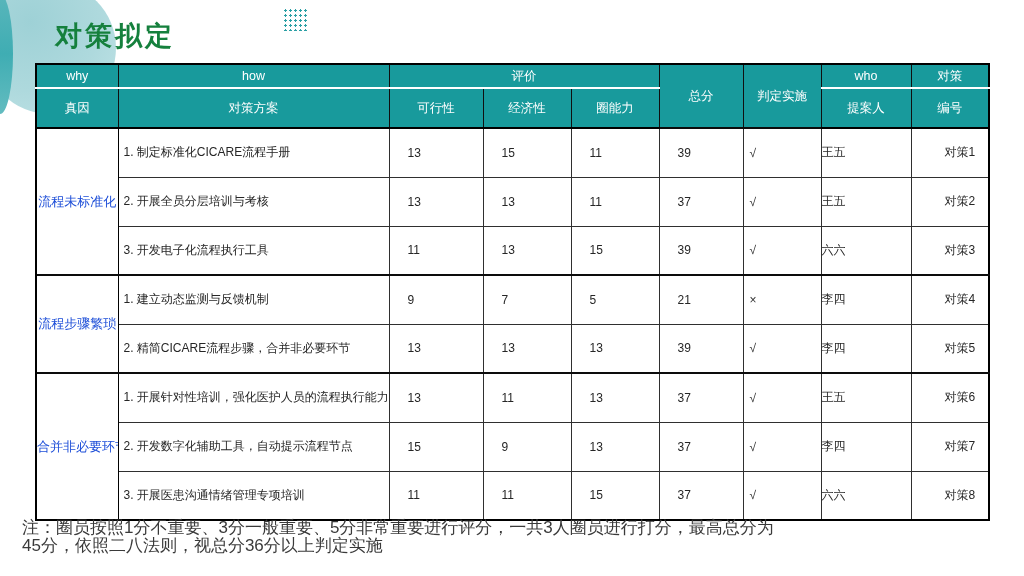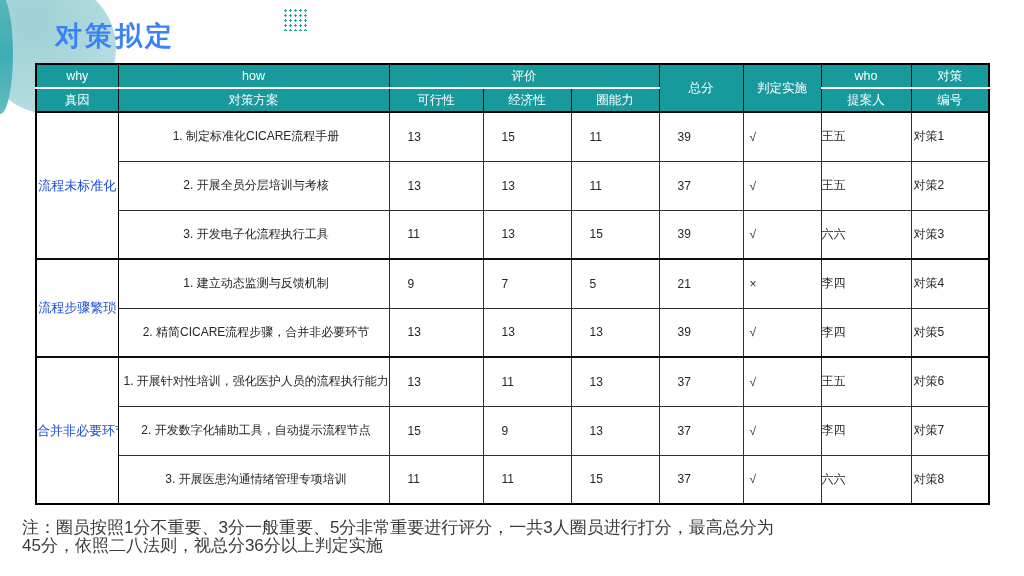--- a/index.html
+++ b/index.html
@@ -37,21 +37,21 @@
     z-index: 2;
   }
 
   
   .slide-title {
     position: absolute;
     left: 55px; top: 18px;
     font-size: 27px;
     font-weight: bold;
     letter-spacing: 3px;
-    color: #3b82f6;
+    color: #15803d;
     z-index: 3;
   }
 
   
   table.matrix {
     position: absolute;
     left: 35px; top: 63px;
     border-collapse: collapse;
     table-layout: fixed;
     width: 953px;
@@ -65,46 +65,46 @@
   thead th {
     background: #189a9c;
     color: #ffffff;
     font-weight: normal;
     font-size: 12.5px;
     text-align: center;
     border: 1px solid #101010;
     vertical-align: middle;
   }
   thead tr.hrow-a th { height: 24px; }
-  thead tr.hrow-b th { height: 24px; }
+  thead tr.hrow-b th { height: 40px; }
   thead tr.hrow-a th.split { border-bottom: 2.5px solid #ffffff; }
   table.matrix { border: 2px solid #000; }
   thead tr.hrow-b th { border-bottom: 2px solid #000; }
 
   tbody td {
     border: 1px solid #2f2f2f;
     font-size: 12px;
     color: #262626;
     height: 49px;
     vertical-align: middle;
     background: #fff;
   }
   tbody tr.group-start td { border-top: 2px solid #0c0c0c; }
   td.cause {
     text-align: center;
     font-size: 13px;
     color: #1d4ed8;
     border-left: 2px solid #000;
     border-right: 1.5px solid #000;
   }
-  td.plan { text-align: center; padding-left: 5px; }
+  td.plan { text-align: left; padding-left: 5px; }
   td.num { text-align: left; padding-left: 18px; }
   td.verdict { text-align: left; padding-left: 6px; color: #333; }
   td.proposer { text-align: left; }
-  td.code { text-align: left; padding-left: 2px; }
+  td.code { text-align: center; padding-left: 20px; }
 
   
   .footnote {
     position: absolute;
     left: 22px; top: 519px;
     font-size: 17px;
     line-height: 18px;
     color: #3a3a3a;
     z-index: 3;
   }

